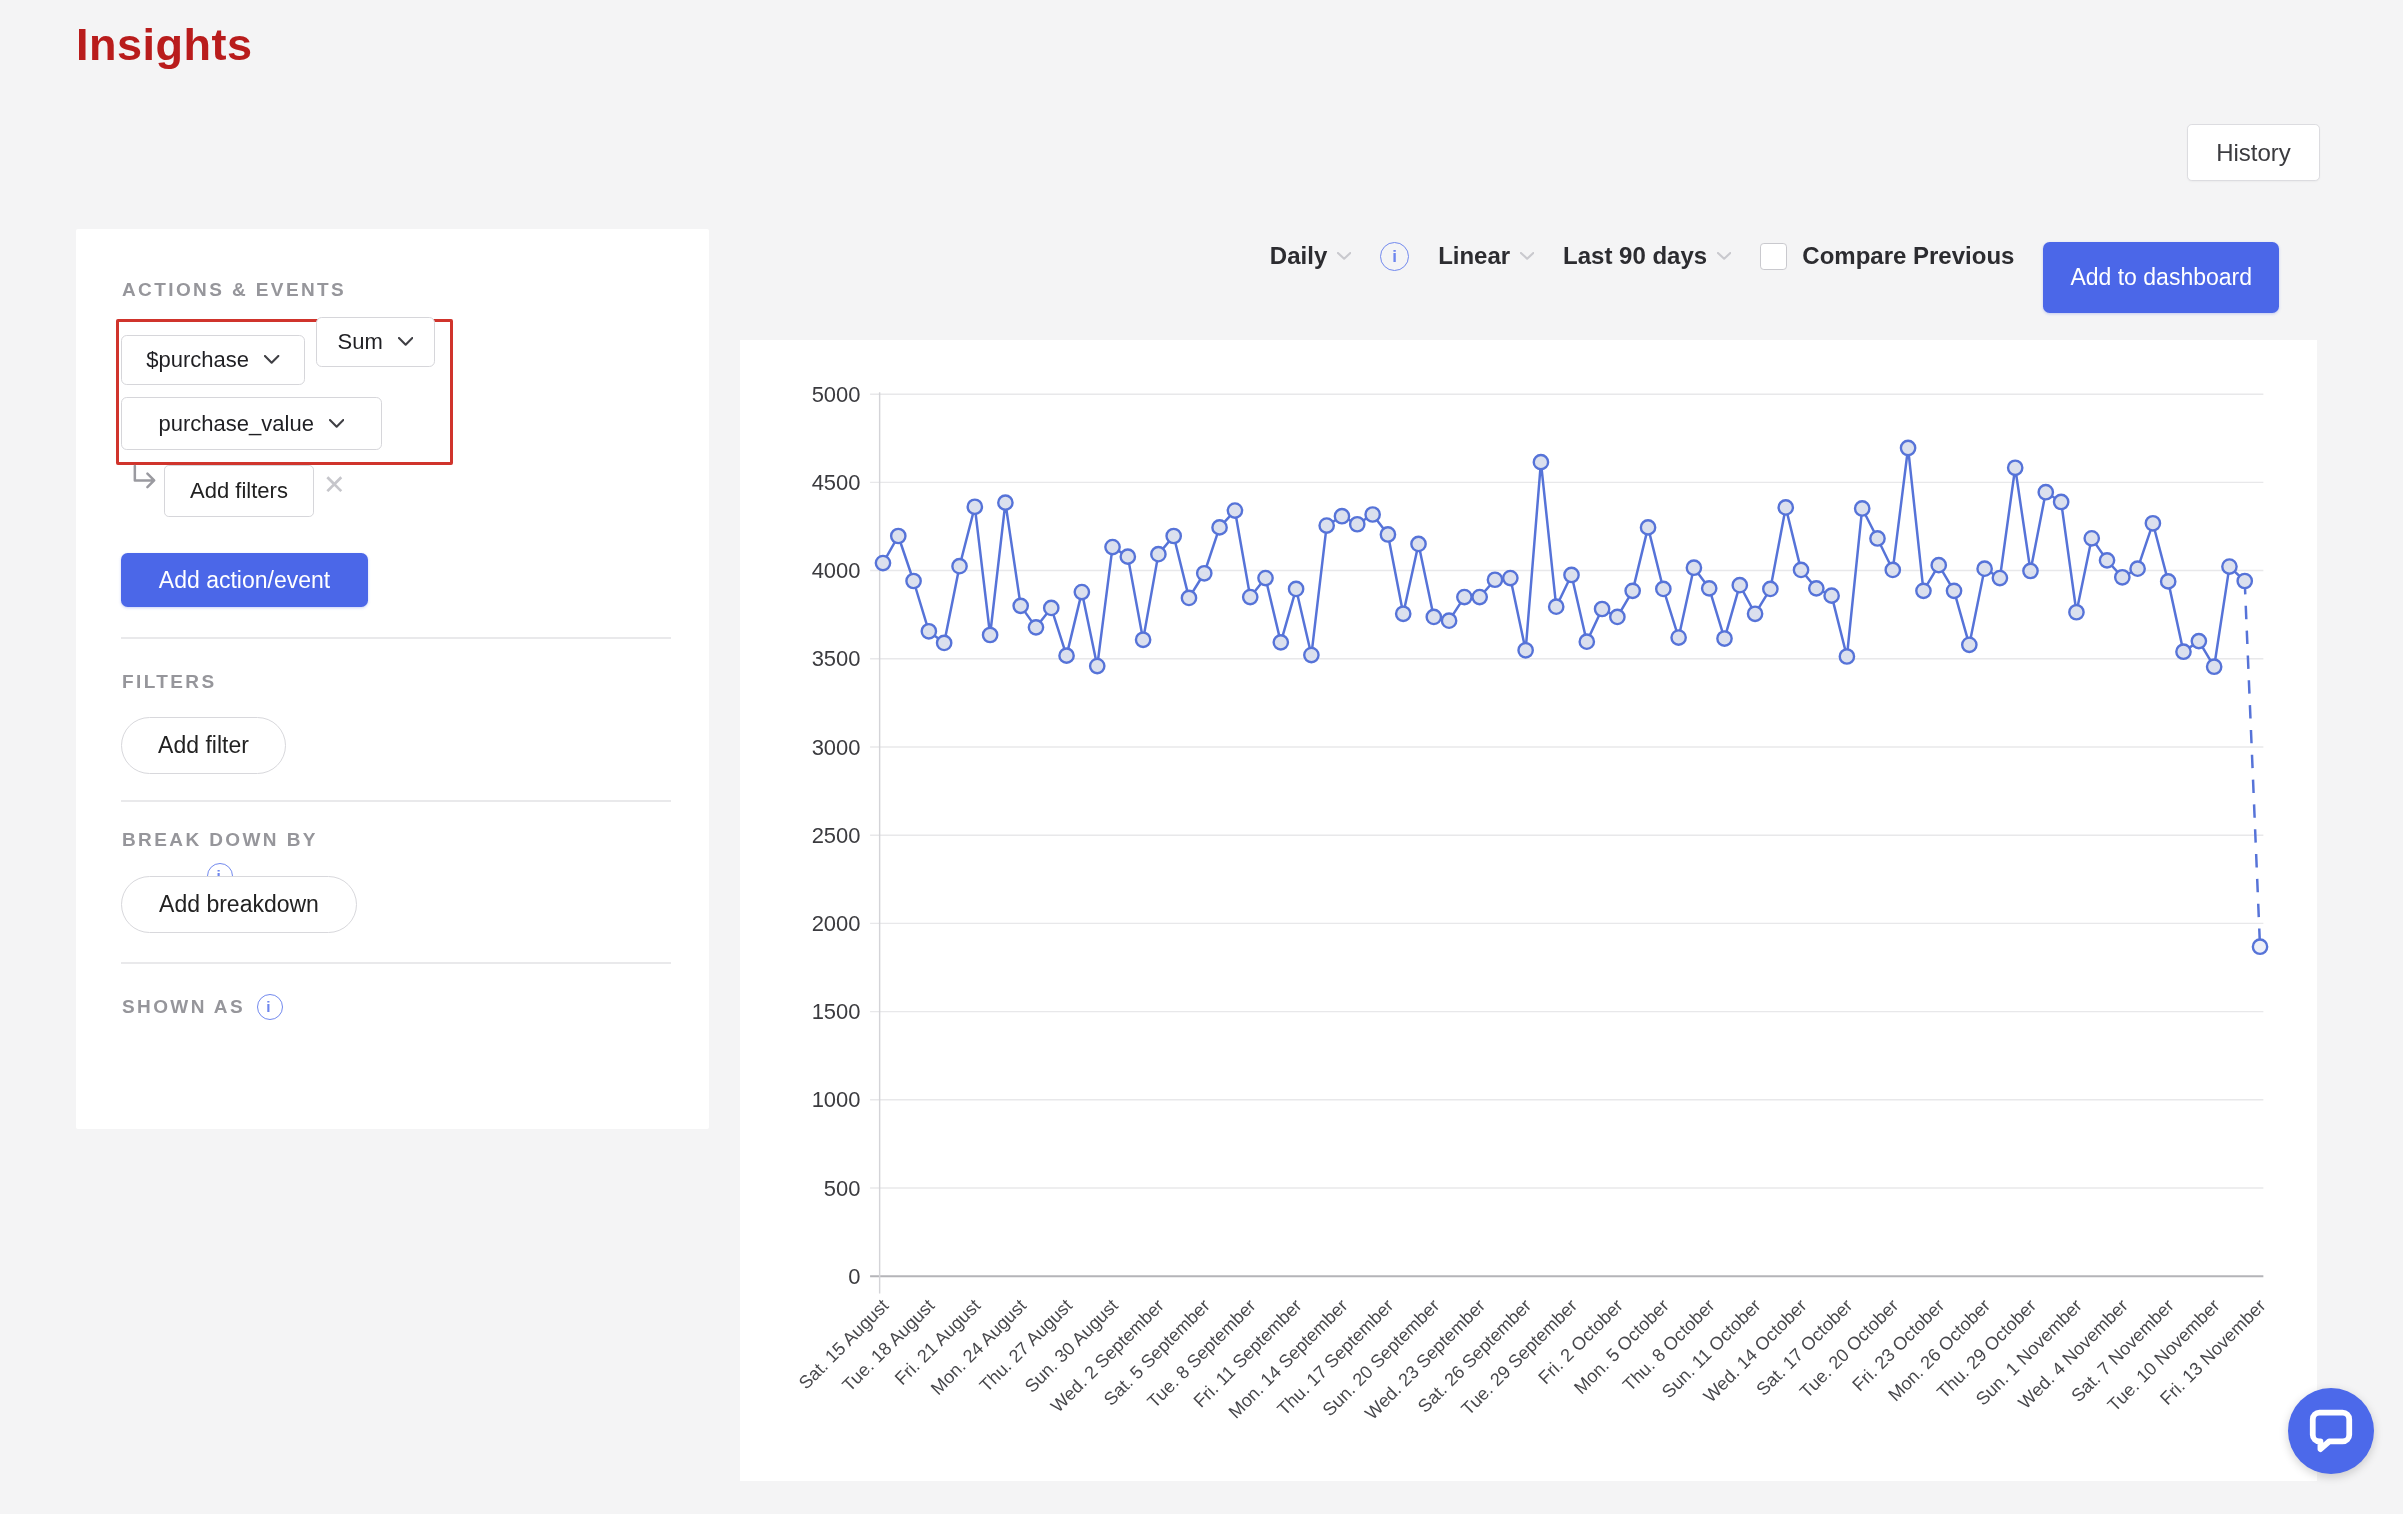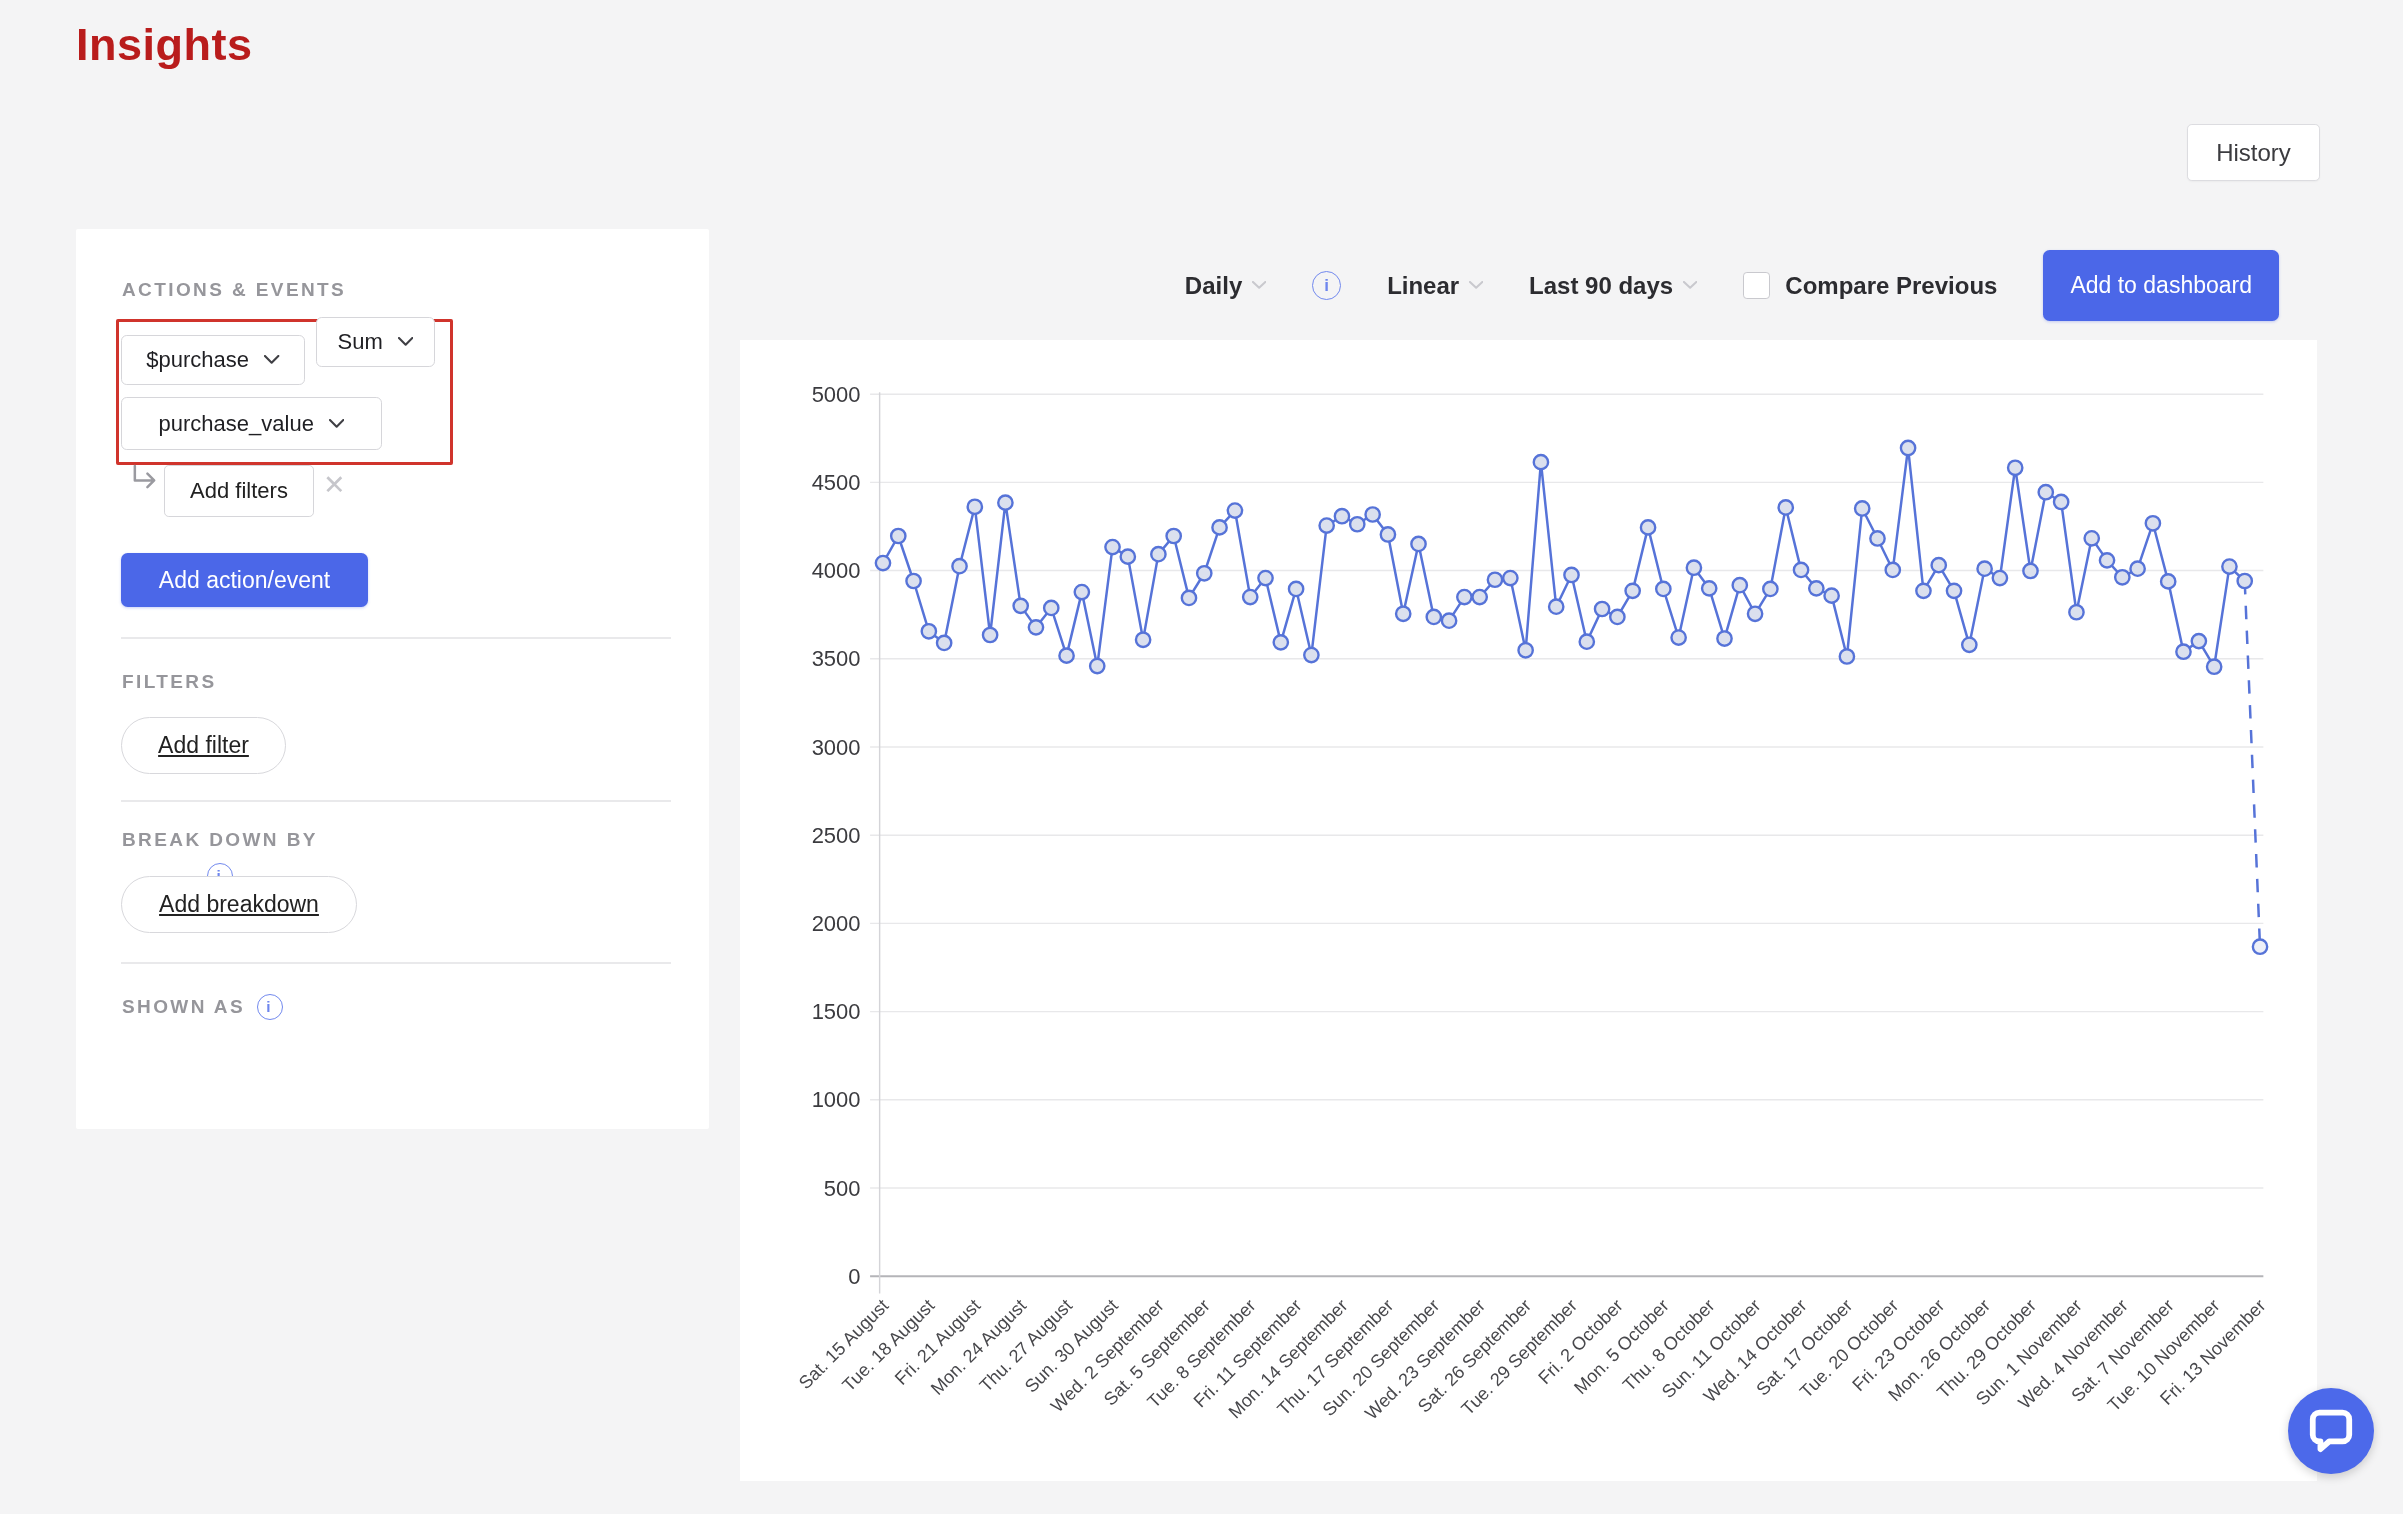--- a/index.html
+++ b/index.html
@@ -31,29 +31,29 @@
     border-radius:4.8px;display:flex;align-items:center;justify-content:center;font-size:22px;color:#222;}
   .remove-x{position:absolute;left:247px;top:243px;font-size:27px;color:#c6c6cb;line-height:1;}
 
   .btn-primary{background:#4b67e8;color:#fff;border:none;border-radius:6.7px;display:flex;align-items:center;justify-content:center;
     font-size:23px;font-weight:500;box-shadow:0 1px 2.9px rgba(75,103,232,.3);}
   .add-action{position:absolute;left:45px;top:324px;width:247px;height:54px;}
 
   .divider{position:absolute;left:45px;width:550px;height:1.9px;background:#e9e9eb;}
 
   .pill-btn{position:absolute;background:#fff;border:1.9px solid #d8d8dc;border-radius:29px;display:flex;align-items:center;
-    justify-content:center;font-size:23px;color:#222;text-decoration:underline;}
+    justify-content:center;font-size:23px;color:#222;}
 
   .info-icon{display:inline-flex;width:24px;height:24px;border:1.9px solid #7289ee;border-radius:50%;color:#6e86ee;
     font-size:15.3px;font-weight:700;align-items:center;justify-content:center;font-style:normal;}
 
   .shown-select{position:absolute;left:45px;top:808px;width:342px;height:54px;background:#fff;border:1.9px solid #d6d6da;border-radius:4.8px;
     display:flex;align-items:center;justify-content:space-between;padding:0 19px 0 21px;font-size:23px;color:#1f1f23;box-sizing:border-box;}
 
-  .controls{position:absolute;top:258px;right:124px;height:55px;display:flex;align-items:center;gap:46px;}
+  .controls{position:absolute;top:242px;right:124px;height:55px;display:flex;align-items:flex-start;gap:29px;}
   .ctl-label{display:flex;align-items:center;gap:9.6px;font-size:24px;font-weight:700;color:#2c2c30;}
   .checkbox{width:27px;height:27px;background:#fff;border:1.9px solid #c9c9ce;border-radius:3.8px;box-sizing:border-box;}
   .compare-group{display:flex;align-items:center;gap:15.3px;}
   .add-dash{height:55px;padding:8px 27px;}
 
   .chart-panel{position:absolute;left:740px;top:340px;width:1577px;height:1141px;background:#fff;}
   .chart-panel svg{position:absolute;left:0;top:0;}
   .chart-panel svg text{font-family:"Liberation Sans", sans-serif;}
 
   .chat-fab{position:absolute;left:2288px;top:1388px;width:86px;height:86px;border-radius:50%;background:#4c69ea;

